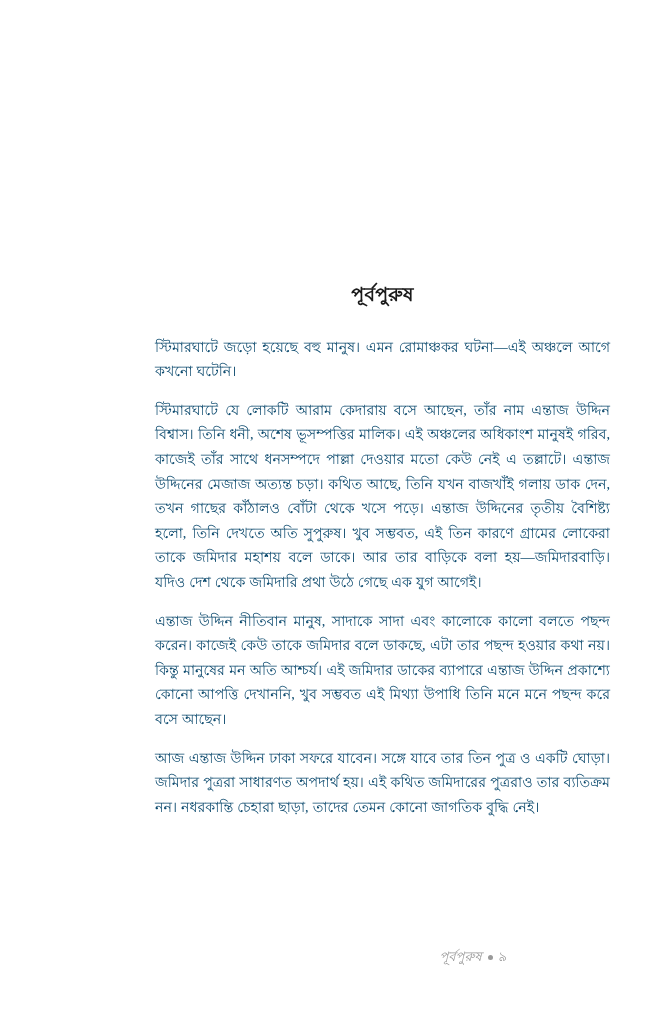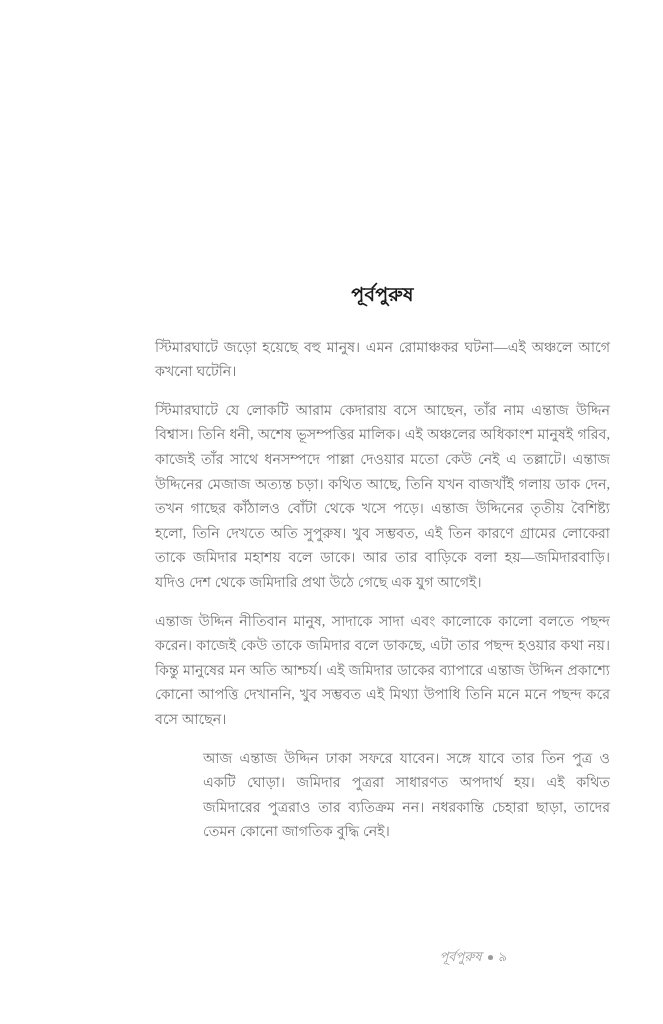--- a/index.html
+++ b/index.html
@@ -34,33 +34,32 @@
     color: #1a1a1a;
     text-align: center;
     line-height: 1.4;
     margin: 0 0 26px 0;
     letter-spacing: 0.2px;
   }
 
   .body-paragraph {
     font-family: "Liberation Serif", "DejaVu Serif", serif;
     font-size: 14.2px;
-    color: #737373;
+    color: #0c4a6e;
     text-align: justify;
     text-justify: inter-word;
     line-height: 24.6px;
     margin: 0 0 14px 0;
     word-spacing: 0.5px;
     -webkit-hyphens: none;
     hyphens: none;
   }
 
   .body-paragraph:last-of-type {
     margin-bottom: 0;
-    margin-left: 48px;
   }
 
   
   .page-footer {
     position: absolute;
     right: 105px;
     bottom: 56px;
     display: flex;
     align-items: center;
     gap: 6px;

